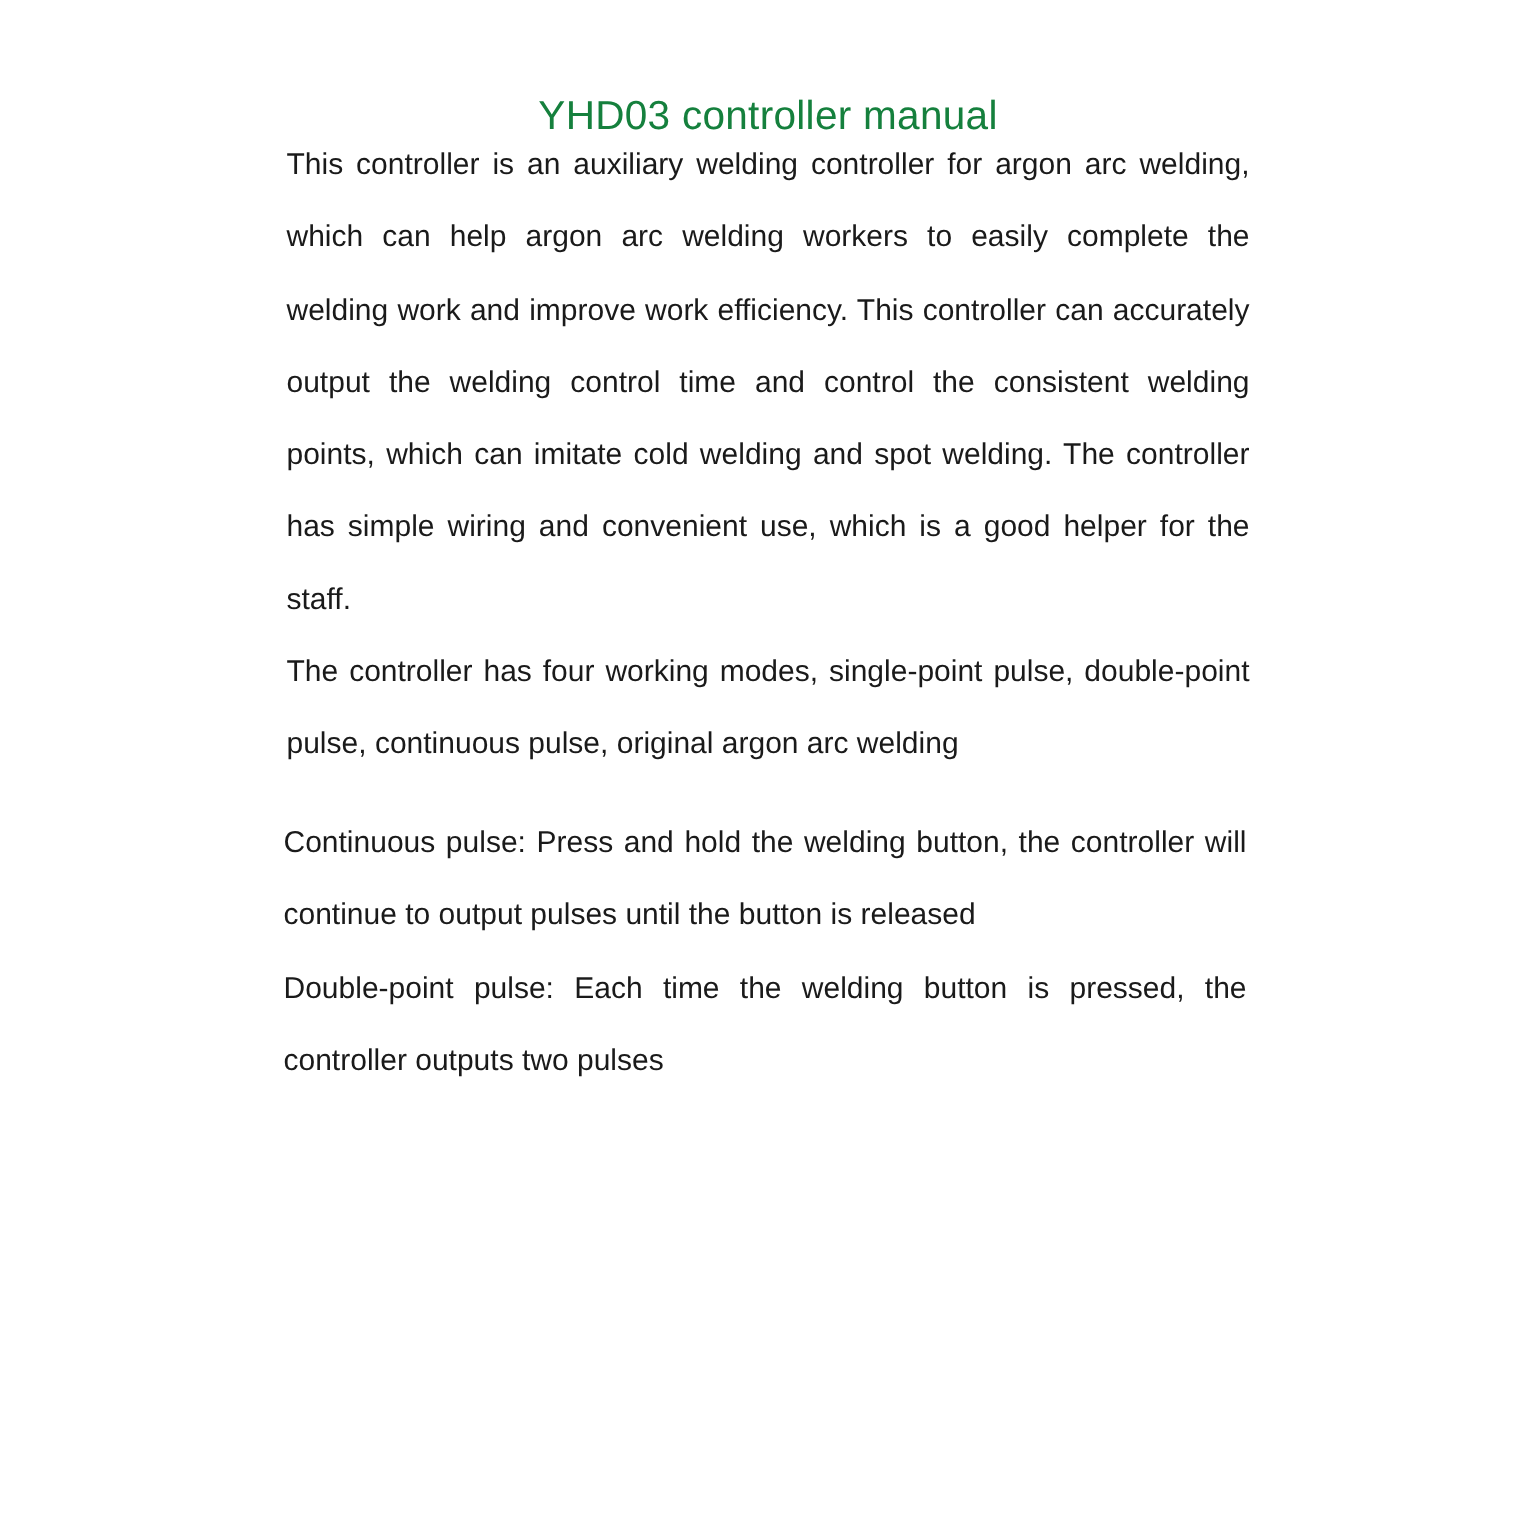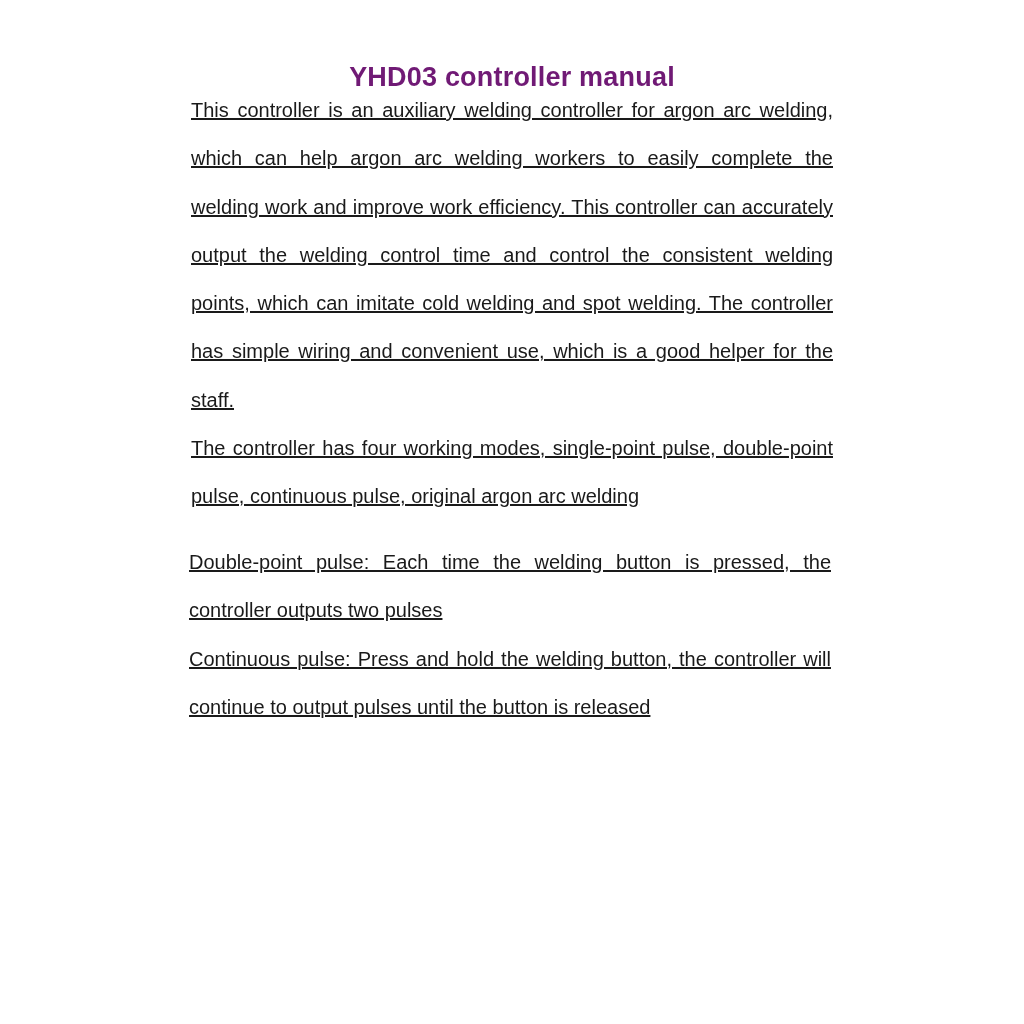--- a/index.html
+++ b/index.html
@@ -1,33 +1,33 @@
 <!DOCTYPE html>
 <html><head>
 <meta charset="utf-8">
 <style>
   html, body { margin: 0; padding: 0; background: #ffffff; }
   body { width: 1024px; height: 1024px; position: relative; overflow: hidden; font-family: "Liberation Sans", "DejaVu Sans", sans-serif; color: #1a1a1a; }
-  .title { position: absolute; top: 44px; left: 0; width: 1024px; text-align: center; font-size: 27px; font-weight: bold; color: #701a75; letter-spacing: 0.2px; }
-  .block { position: absolute; width: 642px; font-size: 20px; line-height: 48.3px; text-align: justify; text-decoration: underline; }
+  .title { position: absolute; top: 44px; left: 0; width: 1024px; text-align: center; font-size: 27px; font-weight: normal; color: #15803d; letter-spacing: 0.2px; }
+  .block { position: absolute; width: 642px; font-size: 20px; line-height: 48.3px; text-align: justify; }
   .block p { margin: 0; }
   .intro { left: 191px; top: 86px; }
   .modes { left: 191px; top: 424px; }
   .defs { left: 189px; top: 538px; width: 642px; }
   .defs p { margin: 0; }
 </style>
 </head>
 <body>
 
 <h1 class="title">YHD03 controller manual</h1>
 
 <div class="block intro">
   <p>This controller is an auxiliary welding controller for argon arc welding, which can help argon arc welding workers to easily complete the welding work and improve work efficiency. This controller can accurately output the welding control time and control the consistent welding points, which can imitate cold welding and spot welding. The controller has simple wiring and convenient use, which is a good helper for the staff.</p>
 </div>
 
 <div class="block modes">
   <p>The controller has four working modes, single-point pulse, double-point pulse, continuous pulse, original argon arc welding</p>
 </div>
 
 <div class="block defs">
+  <p>Continuous pulse: Press and hold the welding button, the controller will continue to output pulses until the button is released</p>
   <p>Double-point pulse: Each time the welding button is pressed, the controller outputs two pulses</p>
-  <p>Continuous pulse: Press and hold the welding button, the controller will continue to output pulses until the button is released</p>
 </div>
 
 </body></html>

